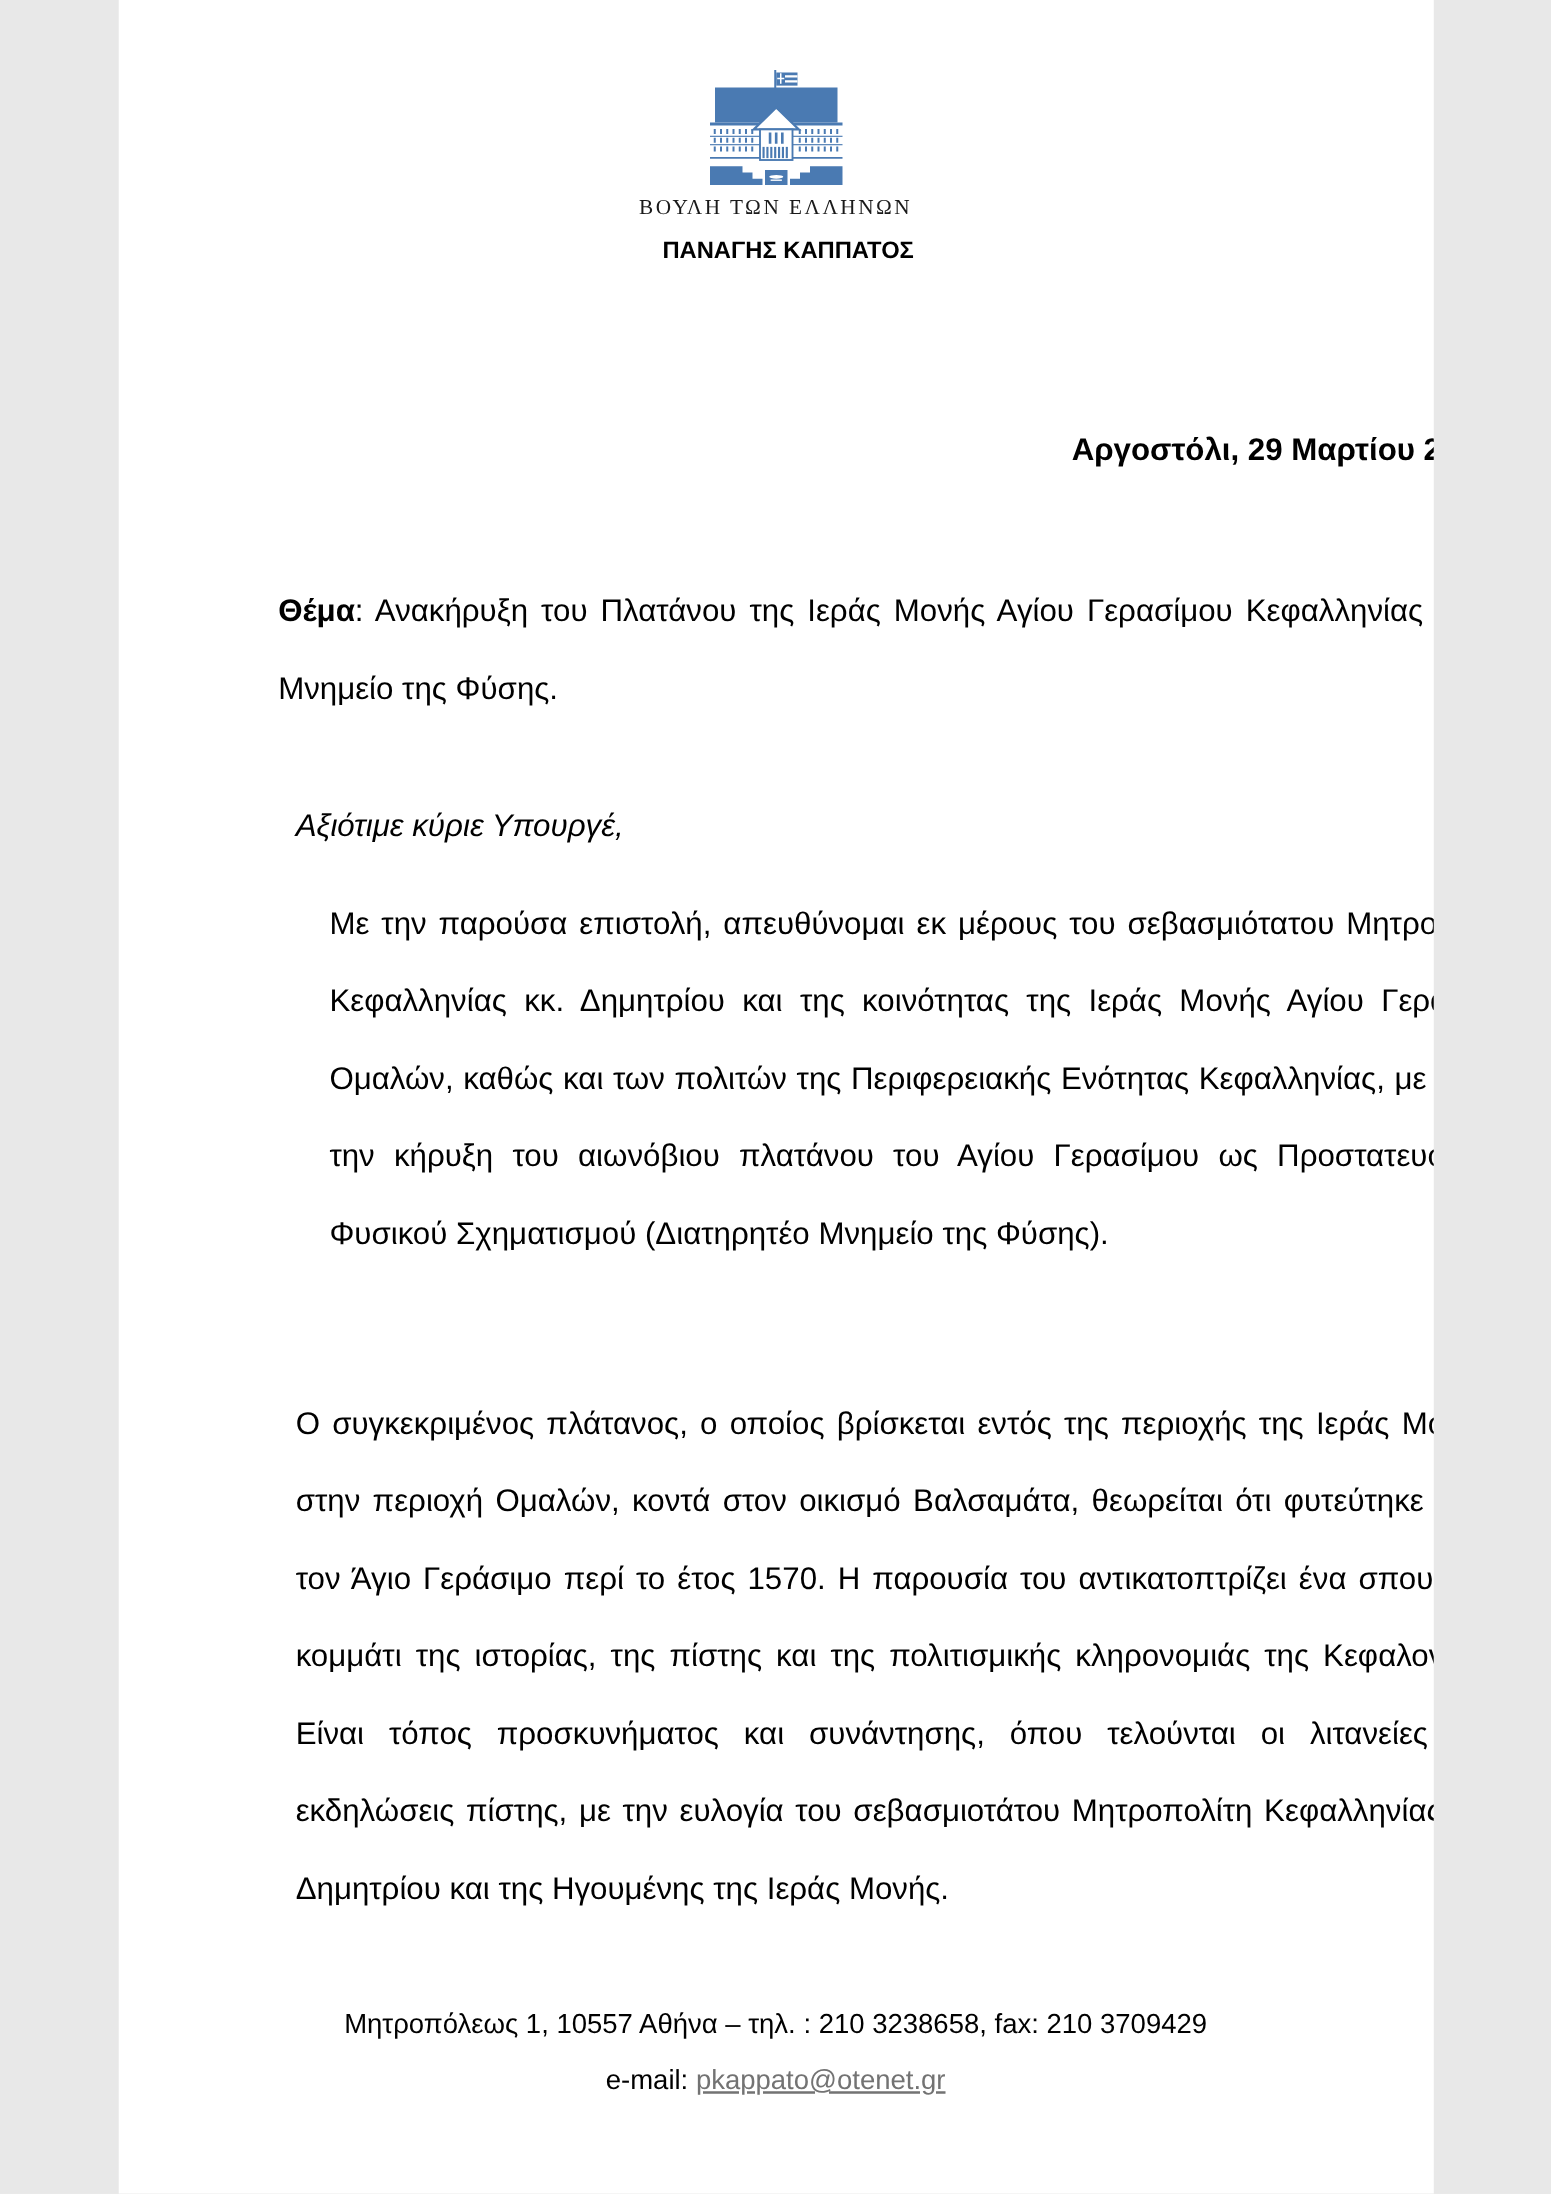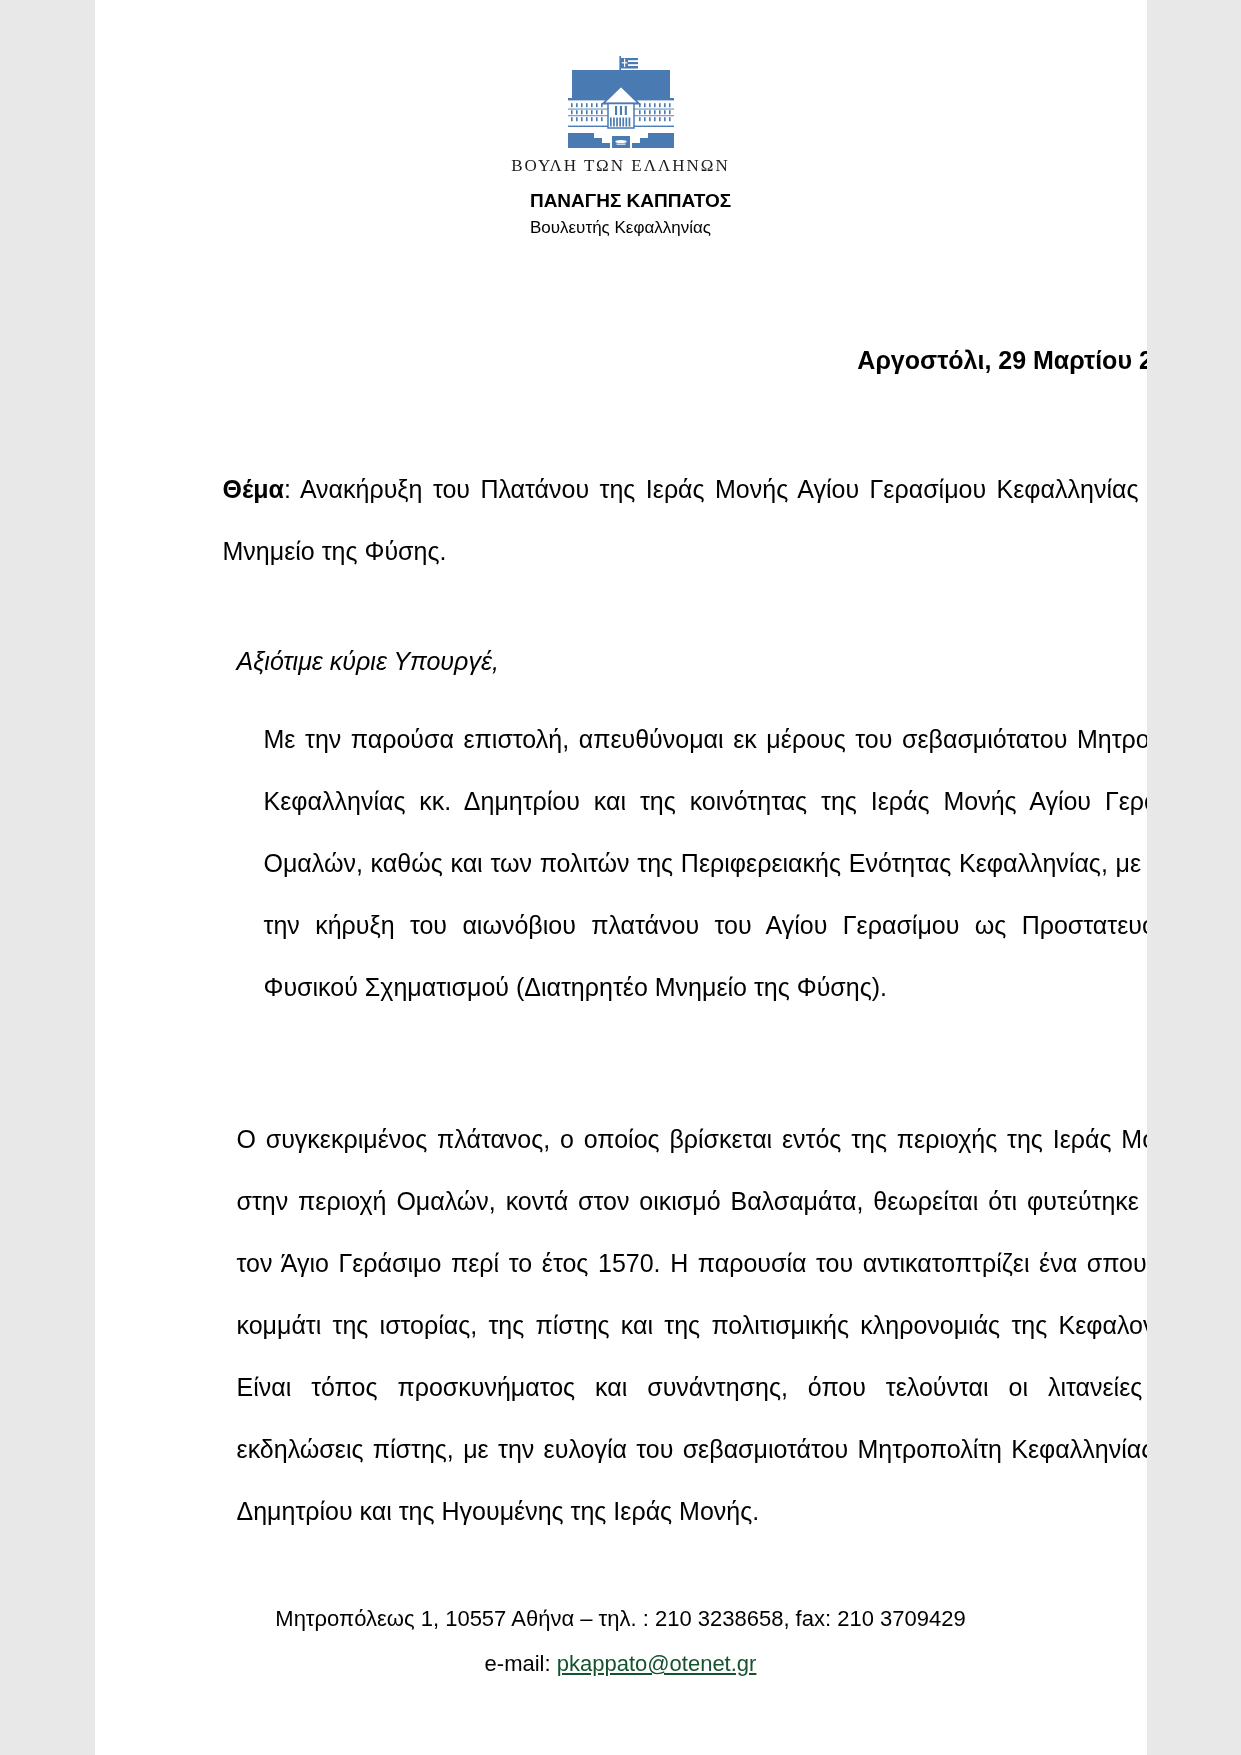--- a/index.html
+++ b/index.html
@@ -48,21 +48,21 @@
   }
   .para-1 { top:708px;margin-left:27px; }
   .para-2 { top:1108px; }
 
   
   .footer {
     position:absolute; top:1596px; left:0; right:0;
     text-align:center; font-size:22px; line-height:45px;
   }
   .footer sup { font-size:13px; }
-  .email-link { color:#14532d; text-decoration:underline; cursor:pointer; }
+  .email-link { color:#737373; text-decoration:underline; cursor:pointer; }
 
   
   .logo-svg { width:132px; height:96px; }
 </style>
 </head>
 <body>
 
 <div class="page">
 
   <div class="header-block">
@@ -159,21 +159,20 @@
           <path d="M119 77 H93 V82 H85 V87 H77 V92 H119 Z"></path>
 
           <rect x="57" y="80" width="18" height="12"></rect>
           <ellipse cx="66" cy="85.4" rx="5.6" ry="1.5" fill="#fff"></ellipse>
           <rect x="61.5" y="87.6" width="9" height="1.1" fill="#fff"></rect>
         </g>
       </svg>
     </div>
     <div class="org-title">ΒΟΥΛΗ ΤΩΝ ΕΛΛΗΝΩΝ</div>
     <div class="deputy-name">ΠΑΝΑΓΗΣ ΚΑΠΠΑΤΟΣ</div>
-    <div class="deputy-role">Βουλευτής Κεφαλληνίας</div>
   </div>
 
   <div class="date-line">Αργοστόλι, 29 Μαρτίου 2024</div>
 
   <div class="subject"><b>Θέμα</b><span>: Ανακήρυξη του Πλατάνου της Ιεράς Μονής Αγίου Γερασίμου Κεφαλληνίας ως Μνημείο της Φύσης.</span></div>
 
   <div class="salutation">Αξιότιμε κύριε Υπουργέ,</div>
 
   <div class="para para-1">Με την παρούσα επιστολή, απευθύνομαι εκ μέρους του σεβασμιότατου Μητροπολίτη Κεφαλληνίας κκ. Δημητρίου και της κοινότητας της Ιεράς Μονής Αγίου Γερασίμου Ομαλών, καθώς και των πολιτών της Περιφερειακής Ενότητας Κεφαλληνίας, με αίτημα την κήρυξη του αιωνόβιου πλατάνου του Αγίου Γερασίμου ως Προστατευόμενου Φυσικού Σχηματισμού (Διατηρητέο Μνημείο της Φύσης).</div>
   <div class="para para-2">Ο συγκεκριμένος πλάτανος, ο οποίος βρίσκεται εντός της περιοχής της Ιεράς Μονής στην περιοχή Ομαλών, κοντά στον οικισμό Βαλσαμάτα, θεωρείται ότι φυτεύτηκε από τον Άγιο Γεράσιμο περί το έτος 1570. Η παρουσία του αντικατοπτρίζει ένα σπουδαίο κομμάτι της ιστορίας, της πίστης και της πολιτισμικής κληρονομιάς της Κεφαλονιάς. Είναι τόπος προσκυνήματος και συνάντησης, όπου τελούνται οι λιτανείες και εκδηλώσεις πίστης, με την ευλογία του σεβασμιοτάτου Μητροπολίτη Κεφαλληνίας κκ. Δημητρίου και της Ηγουμένης της Ιεράς Μονής.</div>

